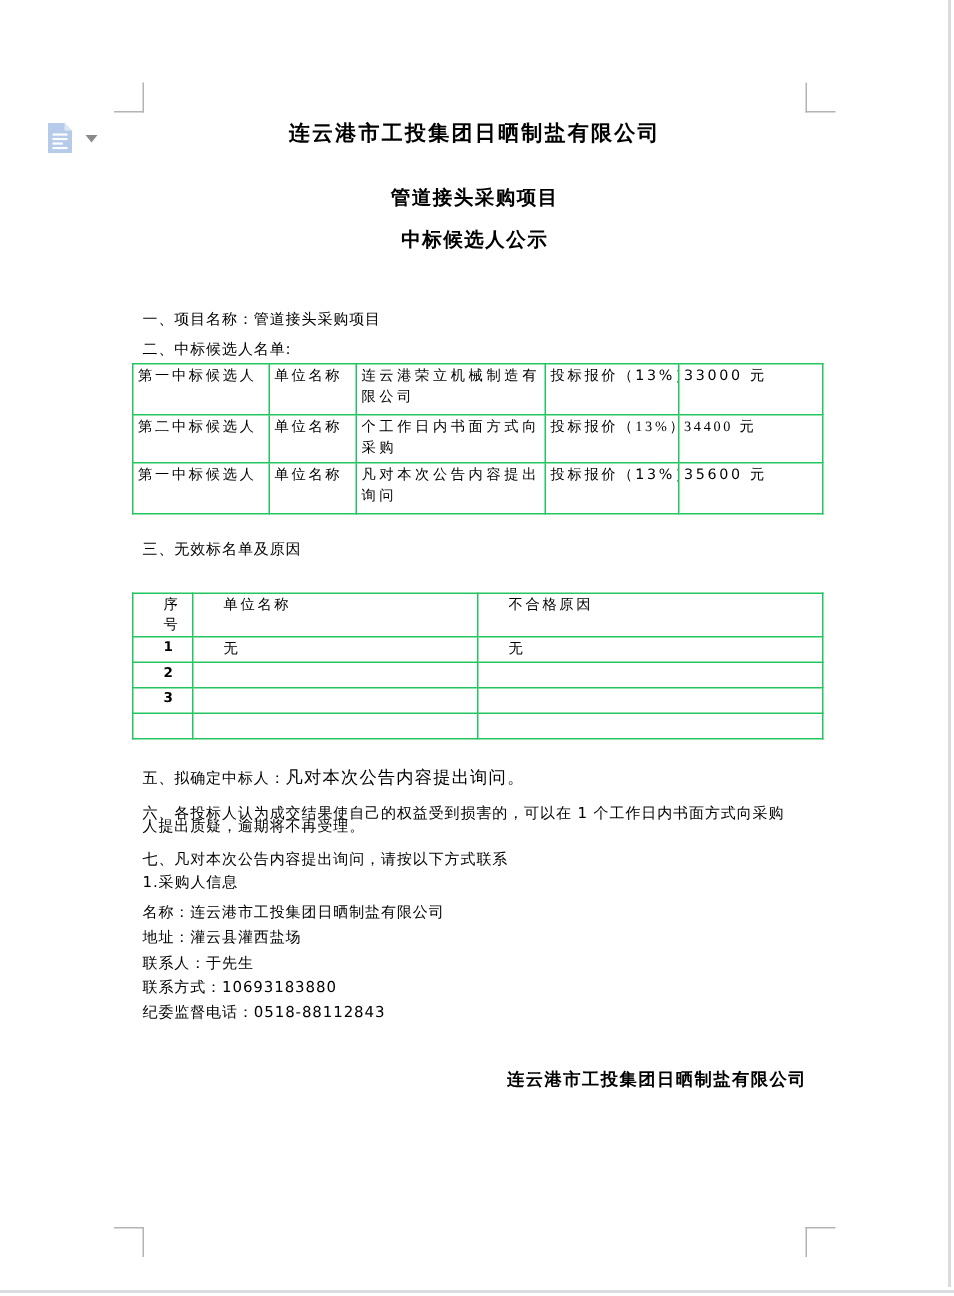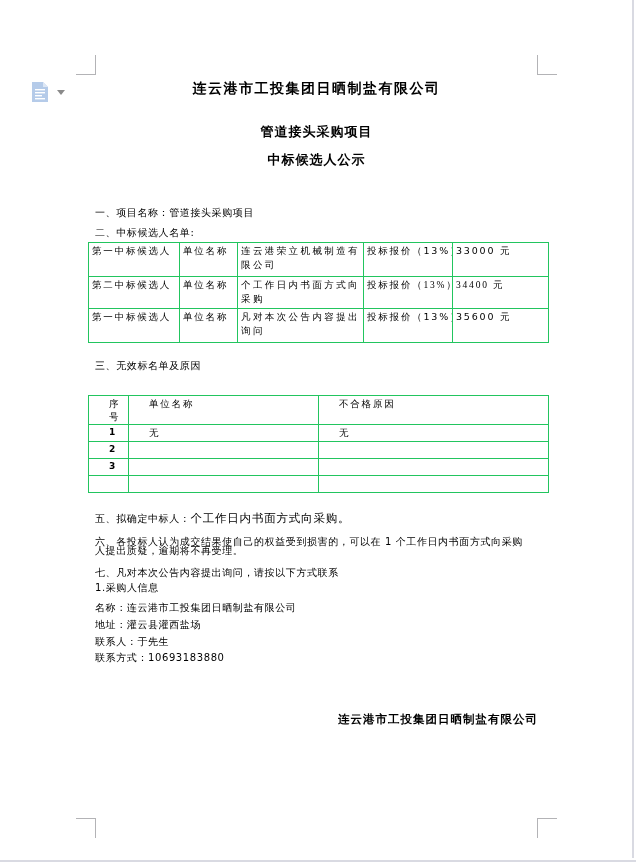--- a/index.html
+++ b/index.html
@@ -147,25 +147,26 @@
       <td></td>
     </tr>
     <tr class="dr">
       <td class="num"></td>
       <td></td>
       <td></td>
     </tr>
   </tbody>
     </table>
 
-  <div class="bl line5" style="top:511px"><span>五、拟确定中标人：</span><span class="co">个工作日内书面方式向采购。</span></div>
+  <div class="bl line5" style="top:511px"><span>五、拟确定中标人：</span><span class="co">凡对本次公告内容提出询问。</span></div>
   <div class="bl" style="top:535px">六、各投标人认为成交结果使自己的权益受到损害的，可以在 1 个工作日内书面方式向采购</div>
   <div class="bl" style="top:544px">人提出质疑，逾期将不再受理。</div>
   <div class="bl" style="top:566px">七、凡对本次公告内容提出询问，请按以下方式联系</div>
   <div class="bl" style="top:581px">1.采购人信息</div>
   <div class="bl" style="top:601px">名称：连云港市工投集团日晒制盐有限公司</div>
   <div class="bl" style="top:618px">地址：灌云县灌西盐场</div>
   <div class="bl" style="top:635px">联系人：于先生</div>
   <div class="bl" style="top:651px">联系方式：10693183880</div>
+  <div class="bl" style="top:668px">纪委监督电话：0518-88112843</div>
 
   <div class="footer-line f-company">连云港市工投集团日晒制盐有限公司</div>
 
 </div>
 
 </body></html>

